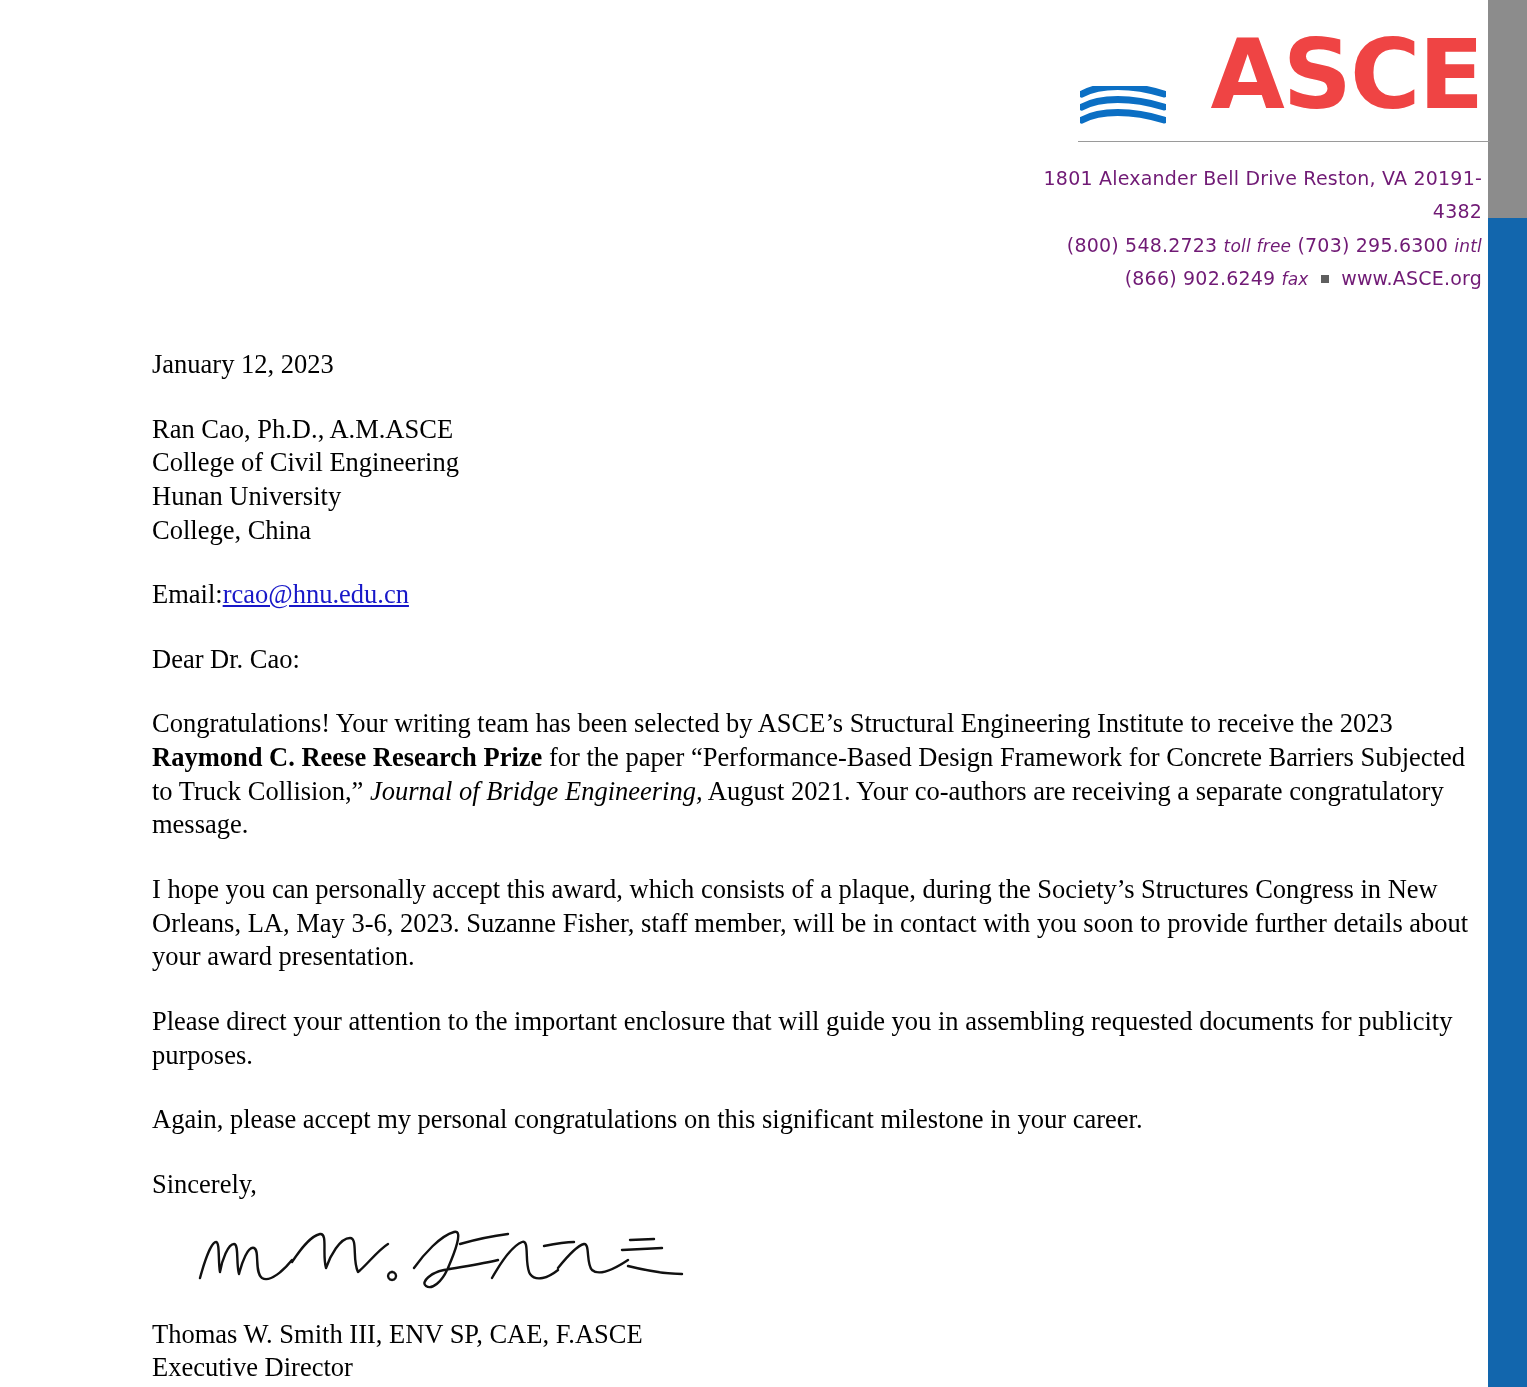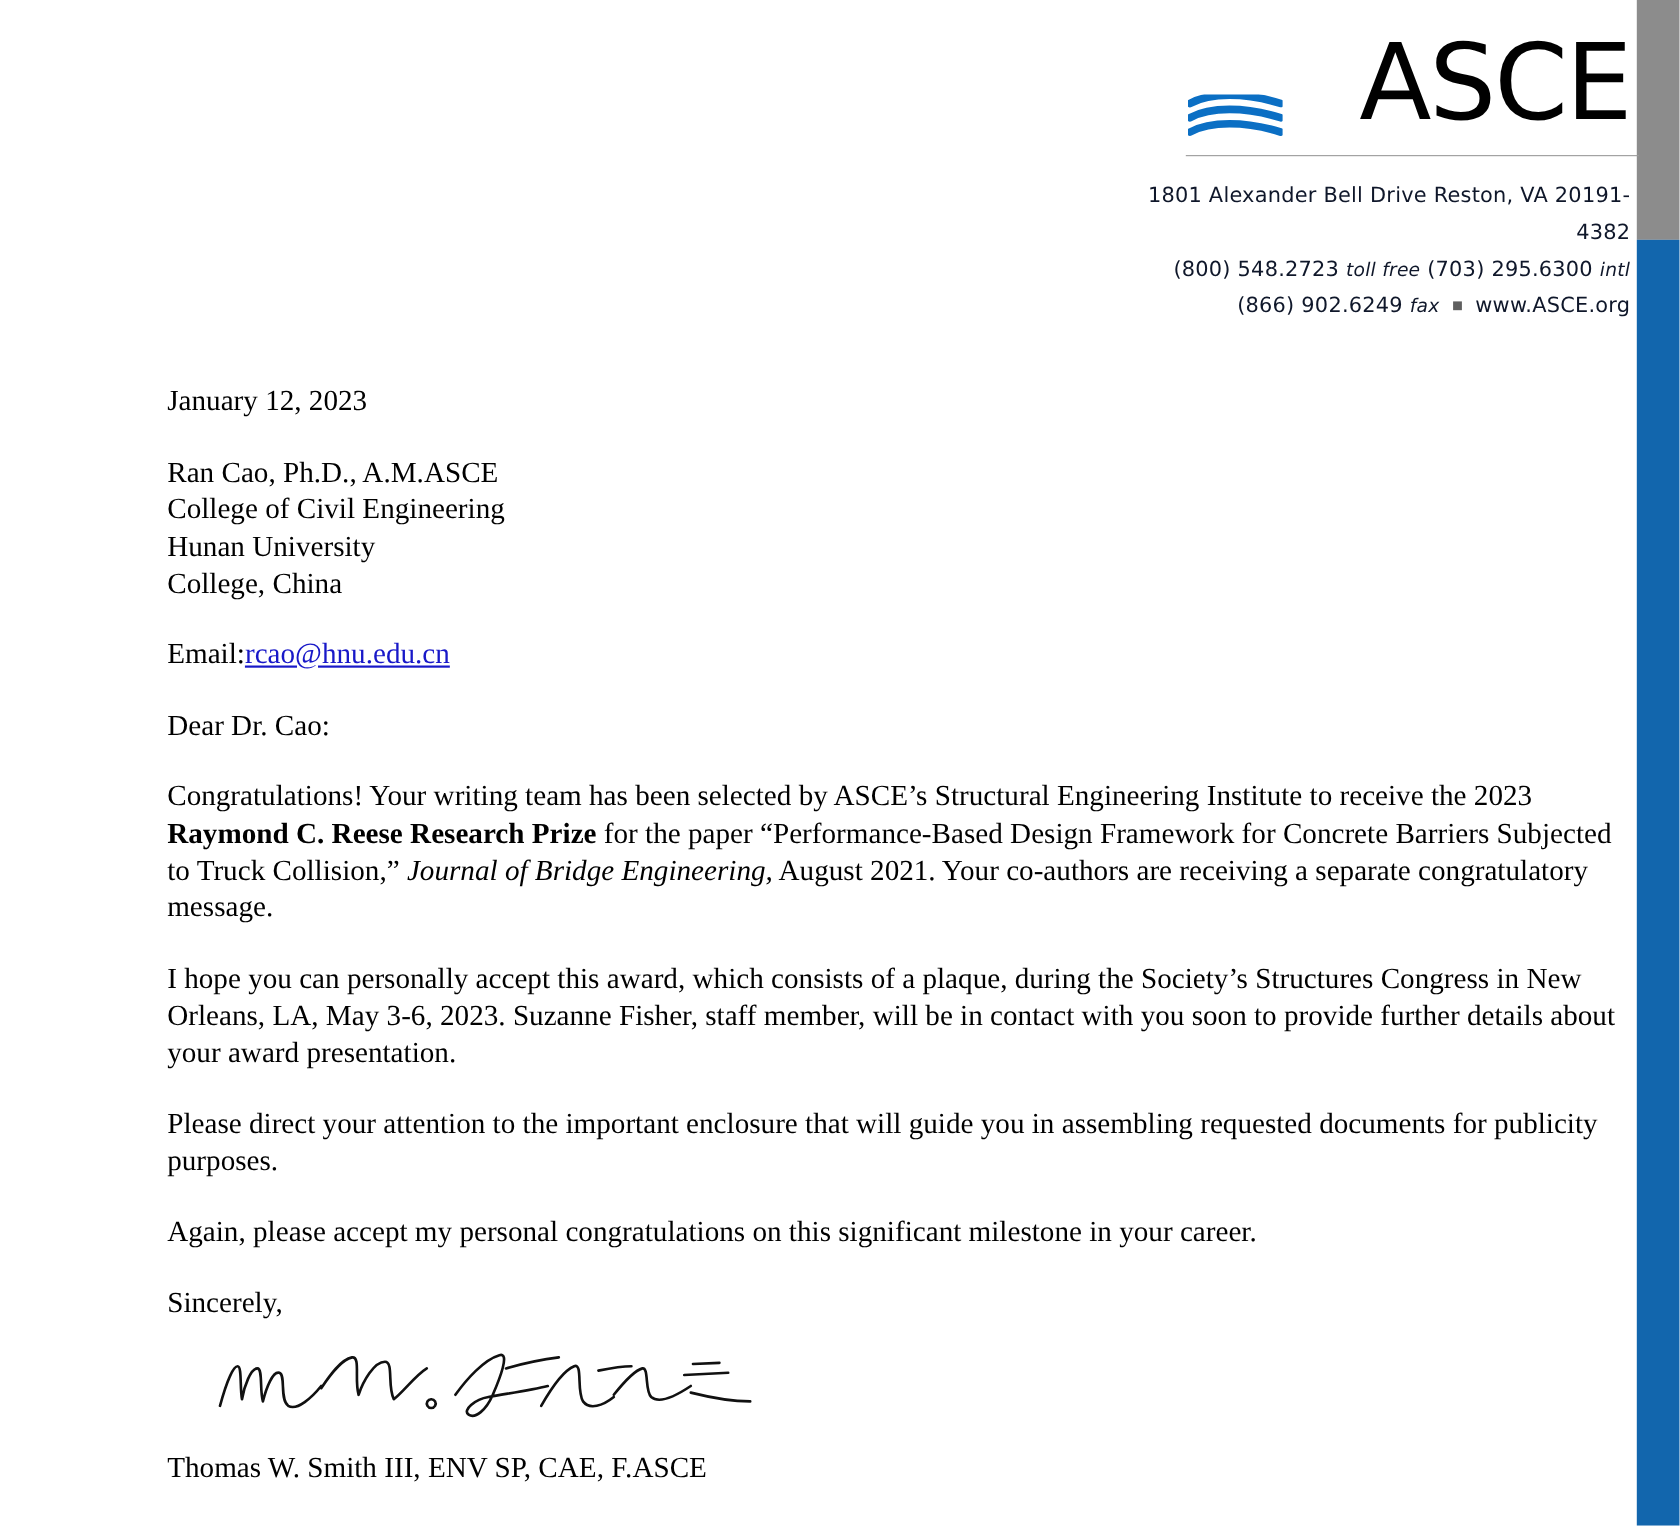--- a/index.html
+++ b/index.html
@@ -41,25 +41,25 @@
     left: 1040px;
     width: 450px;
     text-align: right;
   }
   .asce-logo {
     padding-top: 30px;
     padding-right: 8px;
   }
   .asce-wordmark {
     font-family: "DejaVu Sans", sans-serif;
-    font-weight: normal;
+    font-weight: bold;
     font-size: 96px;
     line-height: 0.95;
     letter-spacing: -2px;
-    color: #000000;
+    color: #ef4444;
     display: block;
   }
   .asce-tagline {
     font-family: "DejaVu Sans", sans-serif;
     font-size: 19.5px;
     letter-spacing: 0.3px;
     color: #4a4a4a;
     display: block;
     margin-top: 6px;
     padding-right: 2px;
@@ -74,21 +74,21 @@
   .rule {
     margin-top: 20px;
     margin-left: 38px;
     border-top: 1px solid #9a9a9a;
   }
   .contact {
     margin-top: 20px;
     font-family: "DejaVu Sans", sans-serif;
     font-size: 19px;
     line-height: 1.75;
-    color: #0f172a;
+    color: #701a75;
     letter-spacing: 0.2px;
     padding-right: 8px;
   }
   .contact em {
     font-size: 17px;
   }
   .sq {
     display: inline-block;
     width: 8px;
     height: 8px;
@@ -217,14 +217,15 @@
         <path d="M352 26 C 362 24, 372 22, 382 22"></path>
         <path d="M366 48 C 374 38, 384 26, 392 24 C 398 23, 394 44, 400 50 C 408 57, 424 48, 436 40"></path>
         <path d="M430 30 L 470 28 M 438 20 L 462 19"></path>
         <path d="M436 46 C 452 50, 470 54, 490 54"></path>
       </g>
     </svg>
   </div>
 
   <div>
     <span class="closing-name">Thomas W. Smith III, ENV SP, CAE, F.ASCE</span>
+    <span class="closing-name">Executive Director</span>
   </div>
 </div>
 
 </body></html>

